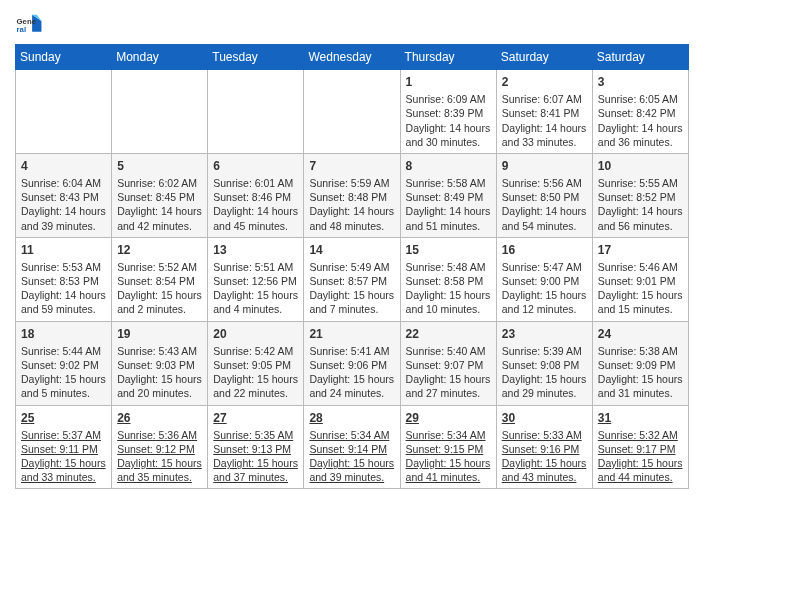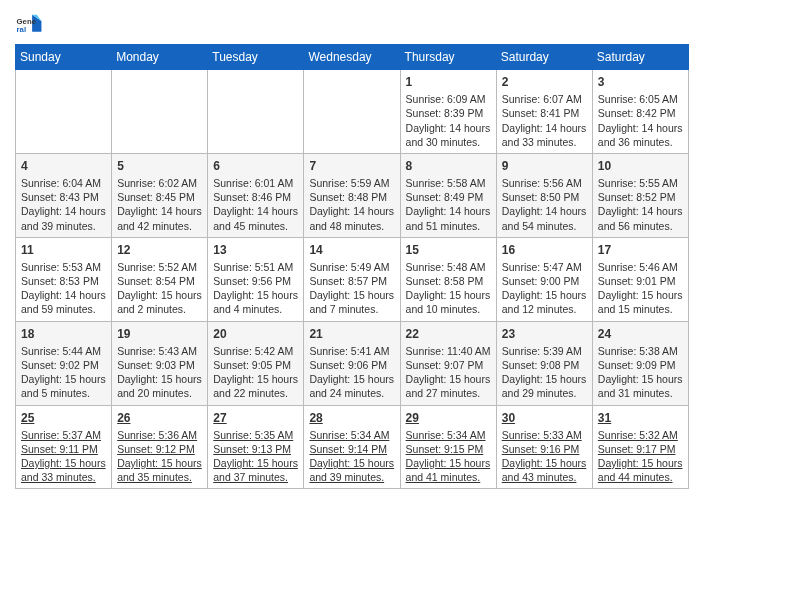--- a/index.html
+++ b/index.html
@@ -222,21 +222,21 @@
           <td>
             <span class="day-number">12</span>
             <div>Sunrise: 5:52 AM</div>
             <div>Sunset: 8:54 PM</div>
             <div>Daylight: 15 hours</div>
             <div>and 2 minutes.</div>
           </td>
           <td>
             <span class="day-number">13</span>
             <div>Sunrise: 5:51 AM</div>
-            <div>Sunset: 9:56 PM</div>
+            <div>Sunset: 12:56 PM</div>
             <div>Daylight: 15 hours</div>
             <div>and 4 minutes.</div>
           </td>
           <td>
             <span class="day-number">14</span>
             <div>Sunrise: 5:49 AM</div>
             <div>Sunset: 8:57 PM</div>
             <div>Daylight: 15 hours</div>
             <div>and 7 minutes.</div>
           </td>
@@ -286,21 +286,21 @@
           </td>
           <td>
             <span class="day-number">21</span>
             <div>Sunrise: 5:41 AM</div>
             <div>Sunset: 9:06 PM</div>
             <div>Daylight: 15 hours</div>
             <div>and 24 minutes.</div>
           </td>
           <td>
             <span class="day-number">22</span>
-            <div>Sunrise: 11:40 AM</div>
+            <div>Sunrise: 5:40 AM</div>
             <div>Sunset: 9:07 PM</div>
             <div>Daylight: 15 hours</div>
             <div>and 27 minutes.</div>
           </td>
           <td>
             <span class="day-number">23</span>
             <div>Sunrise: 5:39 AM</div>
             <div>Sunset: 9:08 PM</div>
             <div>Daylight: 15 hours</div>
             <div>and 29 minutes.</div>

